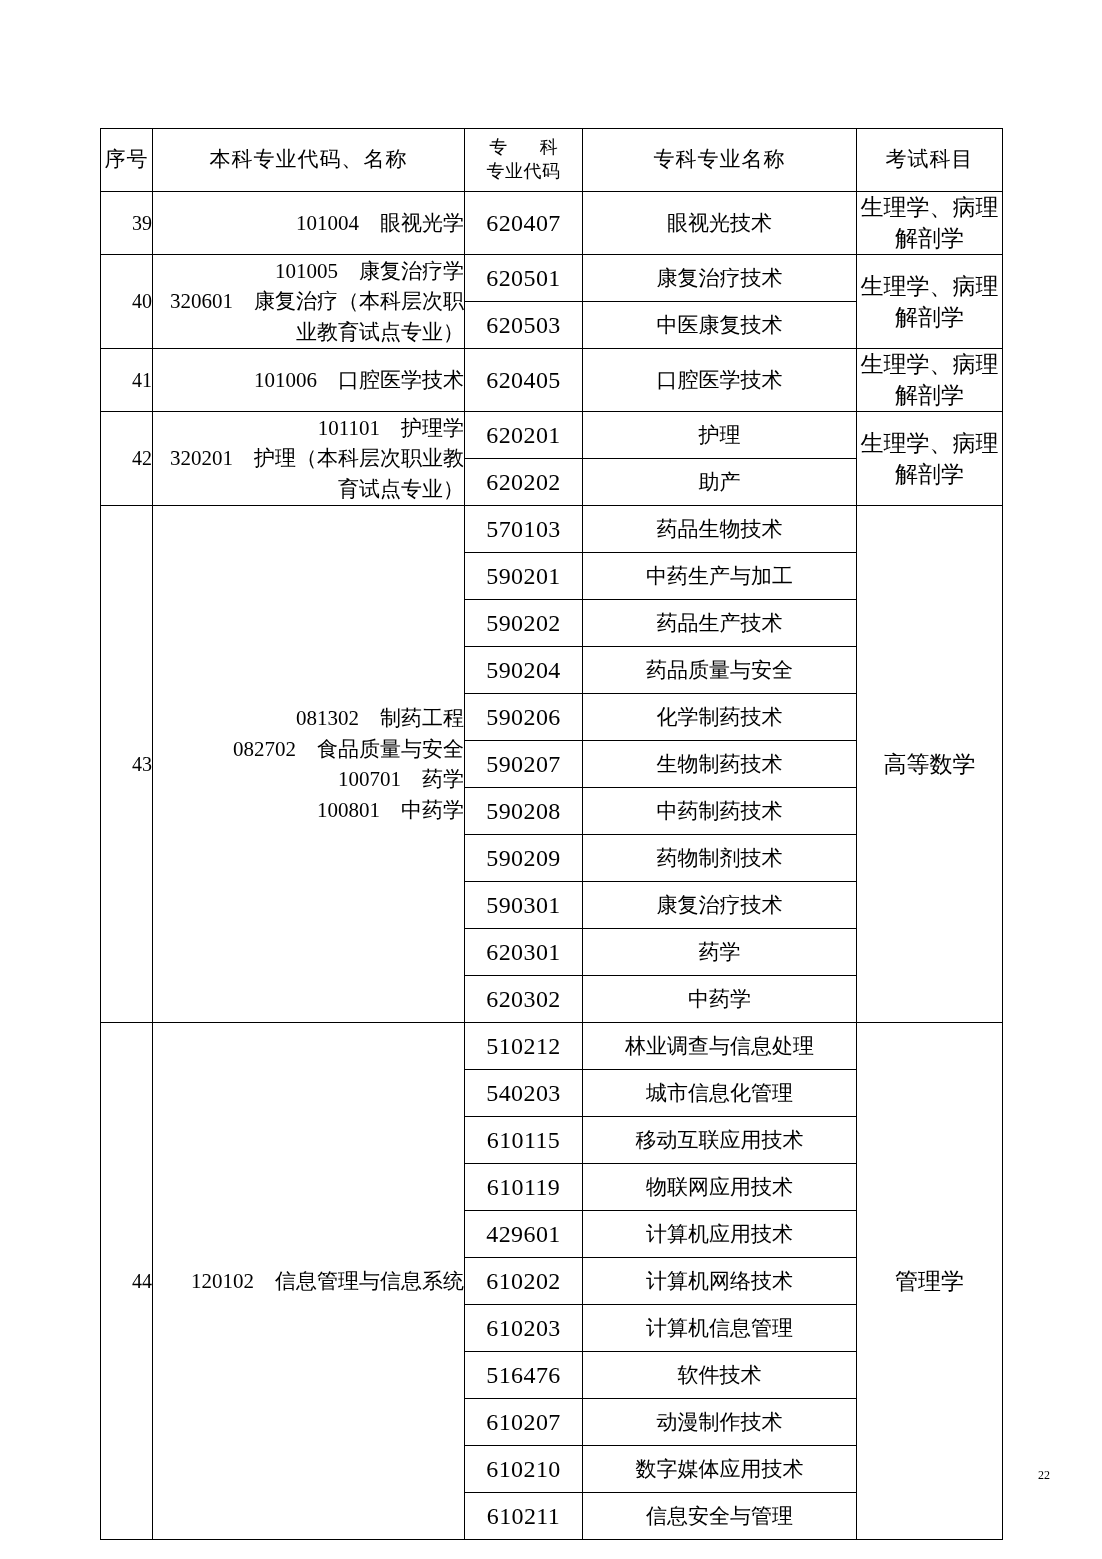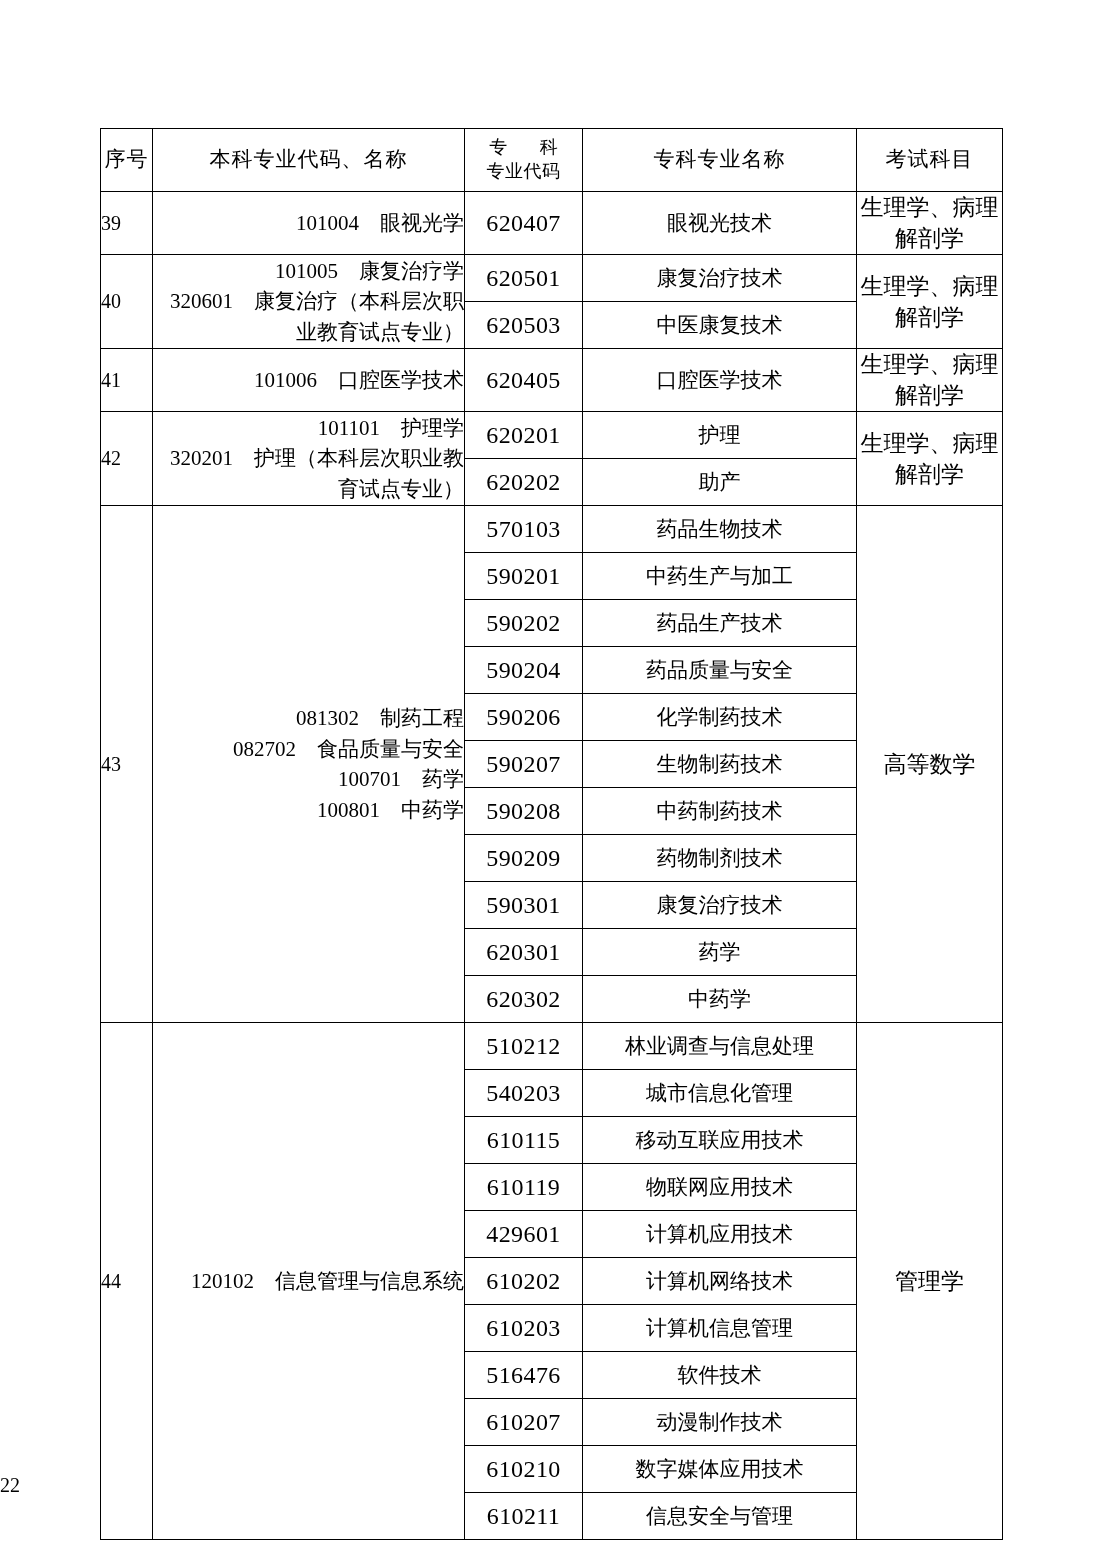--- a/index.html
+++ b/index.html
@@ -53,21 +53,21 @@
     font-weight: bold;
     line-height: 1.32;
     letter-spacing: 0.5px;
   }
   .hdr-two-line .l1 {
     display: block;
     letter-spacing: 14px;
     padding-left: 14px;
   }
   .cell-seq {
-    text-align: left;
+    text-align: right;
     font-size: 20px;
     height: 46px;
     font-family: Liberation Serif, serif;
   }
   .cell-code {
     text-align: center;
     font-size: 24px;
     height: 46px;
     letter-spacing: 0.4px;
   }
@@ -88,23 +88,23 @@
     padding: 4px 0 4px 6px;
   }
   .bk-line {
     display: block;
     white-space: pre;
   }
   .page-number {
     position: absolute;
     left: 0;
     right: 0;
-    bottom: 62px;
-    text-align: left;
-    font-size: 20px;
+    bottom: 76px;
+    text-align: right;
+    font-size: 12px;
     font-family: "Liberation Serif", serif;
   }
 </style>
 </head>
 <body>
 
 <div class="page">
 
   <table class="doc-table">
     <colgroup>

